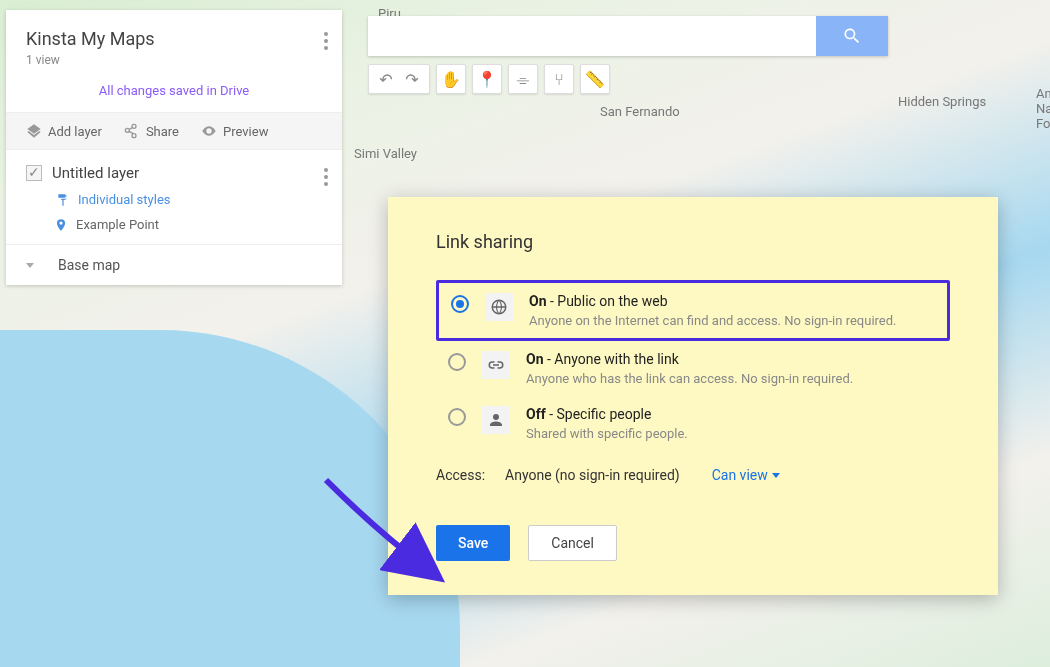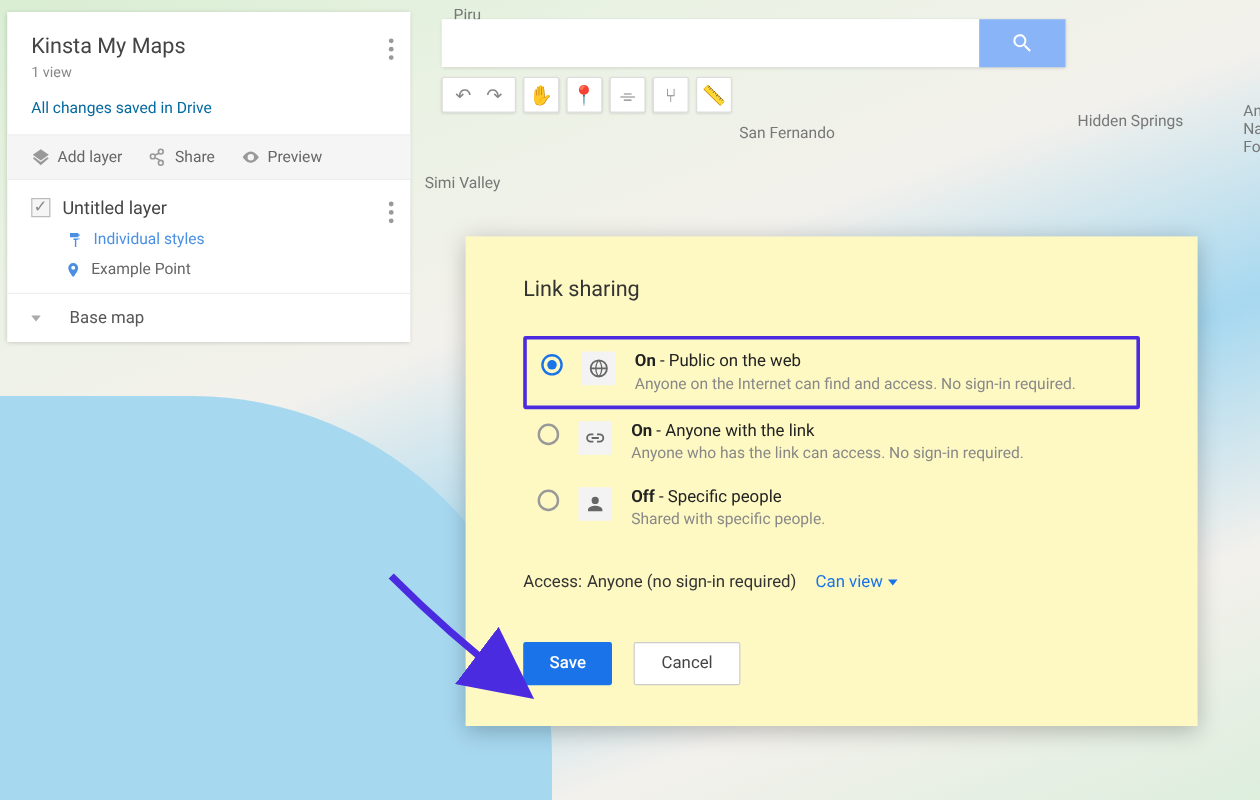--- a/index.html
+++ b/index.html
@@ -22,21 +22,21 @@
   
   .tool-row { position:absolute; left:368px; top:64px; display:flex; gap:6px; }
   .tool { width:30px; height:30px; background:#fff; border:1px solid #ddd; border-radius:2px; display:flex; align-items:center; justify-content:center; color:#888; box-shadow:0 1px 2px rgba(0,0,0,.1); }
   .tool.pair { width:62px; justify-content:space-around; padding:0 4px; }
 
   
   .panel { position:absolute; left:6px; top:10px; width:336px; background:#fff; box-shadow:0 1px 4px rgba(0,0,0,.2); }
   .panel-head { padding:18px 20px 14px; position:relative; }
   .panel-title { font-size:18px; color:#444; font-weight:400; }
   .panel-sub { font-size:12px; color:#888; margin-top:4px; }
-  .panel-saved { font-size:13px; color:#0369a1; margin-top:16px; }
+  .panel-saved { font-size:13px; color:#8b5cf6; margin-top:16px;text-align:center; }
   .panel-menu { position:absolute; right:14px; top:18px; color:#888; cursor:pointer; }
   .dots { width:4px; height:4px; background:#999; border-radius:50%; box-shadow:0 7px 0 #999, 0 -7px 0 #999; display:inline-block; }
 
   .actions { background:#f5f5f5; border-top:1px solid #eee; border-bottom:1px solid #eee; padding:10px 20px; display:flex; gap:22px; color:#666; font-size:13px; }
   .action { display:flex; align-items:center; gap:6px; cursor:pointer; }
   .action svg { width:16px; height:16px; fill:#999; }
 
   .layer { padding:14px 20px 12px; position:relative; border-bottom:1px solid #eee; }
   .layer-row { display:flex; align-items:center; gap:10px; color:#444; font-size:15px; }
   .layer-menu { position:absolute; right:14px; top:14px; cursor:pointer; }
@@ -56,41 +56,41 @@
   .radio { width:18px; height:18px; border:2px solid #999; border-radius:50%; margin-top:2px; flex:none; position:relative; cursor:pointer; }
   .radio.on { border-color:#1a73e8; }
   .radio.on::after { content:""; position:absolute; inset:3px; background:#1a73e8; border-radius:50%; }
   .opt-icon { width:28px; height:28px; background:#f3f3f3; display:flex; align-items:center; justify-content:center; flex:none; }
   .opt-icon svg { width:18px; height:18px; fill:#666; }
   .opt-text { font-size:14px; }
   .opt-text .ttl { color:#222; }
   .opt-text .ttl b { font-weight:700; }
   .opt-text .desc { color:#888; font-size:13px; margin-top:4px; }
 
-  .access-row { margin-top:26px; font-size:14px; color:#333; display:flex; align-items:center; gap:4px; }
+  .access-row { margin-top:16px; font-size:14px; color:#333; display:flex; align-items:center; gap:20px; }
   .access-row .perm { color:#1a73e8; cursor:pointer; display:flex; align-items:center; gap:4px; margin-left:12px; }
 
   .dlg-buttons { margin-top:42px; display:flex; gap:18px; }
   .btn { height:36px; padding:0 22px; font-size:14px; border:1px solid #ccc; background:#fff; color:#444; cursor:pointer; border-radius:2px; }
   .btn.primary { background:#1a73e8; color:#fff; border:none; font-weight:500; }
 
   
   .arrow { position:absolute; left:316px; top:470px; width:130px; height:120px; pointer-events:none; }
   .arrow svg { width:100%; height:100%; overflow:visible; }
 
   .checkbox { width:16px; height:16px; border:1px solid #bbb; background:#f5f5f5; position:relative; }
   .checkbox::after { content:"✓"; position:absolute; left:1px; top:-2px; font-size:14px; color:#888; }
 </style>
 </head>
 <body>
 
 <div class="map-bg">
   <span class="map-label" style="left:378px; top:6px;">Piru</span>
   <span class="map-label" style="left:354px; top:146px;">Simi Valley</span>
-  <span class="map-label" style="left:616px; top:104px;">San Fernando</span>
+  <span class="map-label" style="left:600px; top:104px;">San Fernando</span>
   <span class="map-label" style="left:898px; top:94px;">Hidden Springs</span>
   <span class="map-label" style="left:1036px; top:86px; text-align:left;">Angeles National Fo</span>
 </div>
 
 <div class="search-wrap">
   <input class="search-input" placeholder="" style="">
   <button class="search-btn">
     <svg viewBox="0 0 24 24">
         <path d="M15.5 14h-.8l-.3-.3a6.5 6.5 0 10-.7.7l.3.3v.8l5 5 1.5-1.5-5-5zm-6 0a4.5 4.5 0 110-9 4.5 4.5 0 010 9z"></path>
       </svg>

